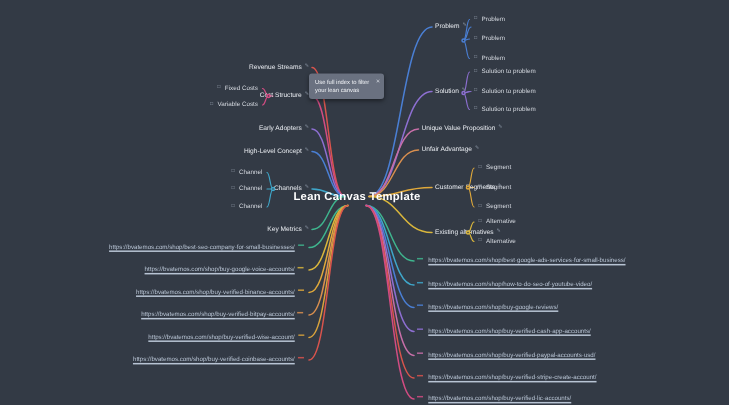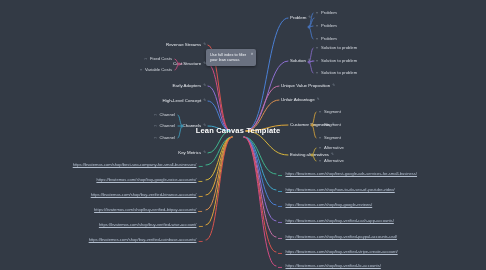--- a/index.html
+++ b/index.html
@@ -19,21 +19,21 @@
     position: absolute; inset: 0;
     width: 486px; height: 270px;
     pointer-events: none;
   }
   .node {
     position: absolute;
     white-space: nowrap;
     color: #e6e9ee;
     line-height: 1;
     display: flex;
-    align-items: flex-end;
+    align-items: flex-start;
     gap: 2px;
   }
   .node .lbl { display: inline-block; }
   .node.right { transform: translateY(-50%); }
   .node.left  { transform: translate(-100%, -50%); }
 
   .root {
     font-size: 7.5px;
     font-weight: bold;
     color: #ffffff;

